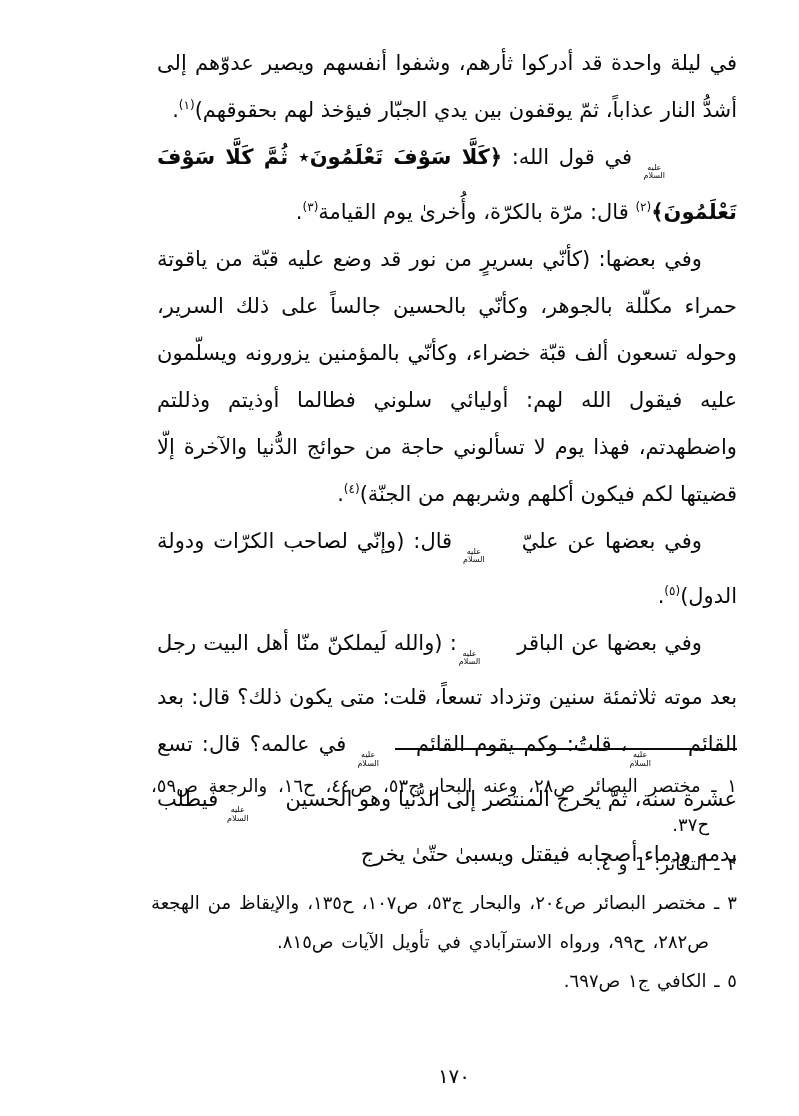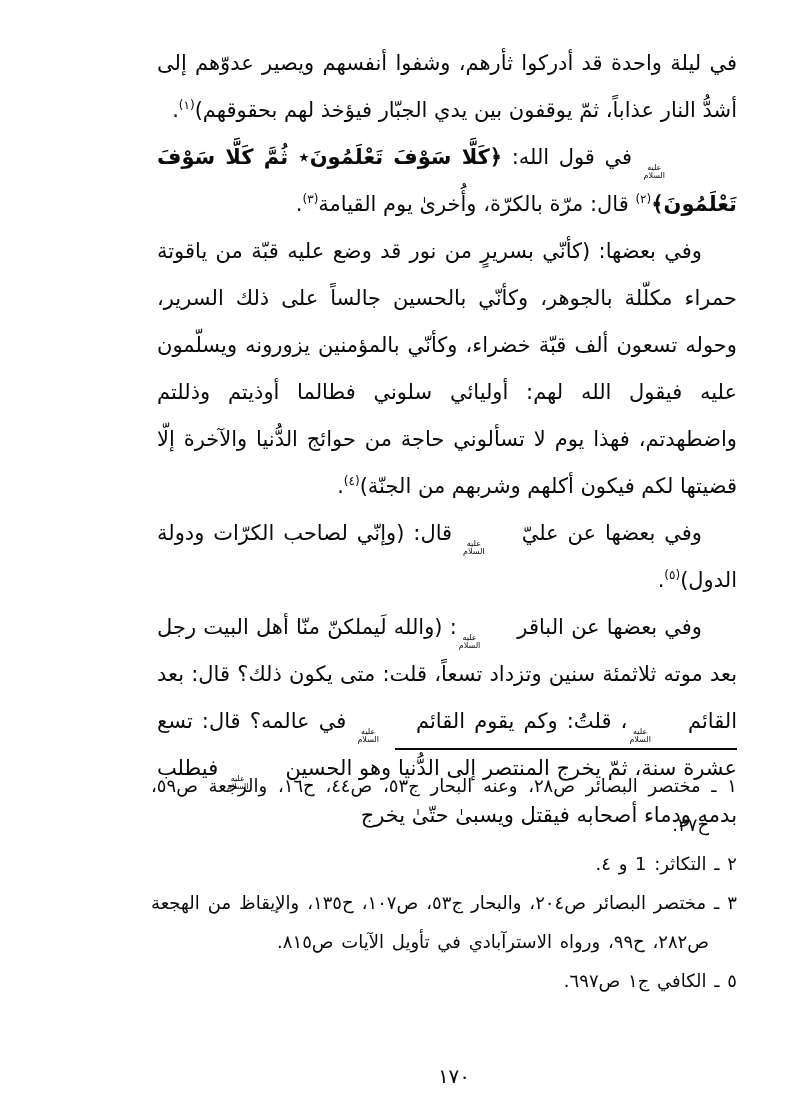--- a/index.html
+++ b/index.html
@@ -42,21 +42,21 @@
     vertical-align: 8px;
     letter-spacing: 0;
   }
   .salam {
     display: inline-flex;
     flex-direction: column;
     align-items: center;
     font-size: 8px;
     line-height: 1.05;
     vertical-align: -6px;
-    margin: 0 2px;
+    margin: 8px 2px;
     font-weight: normal;
   }
   .footnote-area {
     position: absolute;
     top: 748px;
     right: 62px;
     left: 52px;
   }
   .footnote-sep {
     width: 342px;

